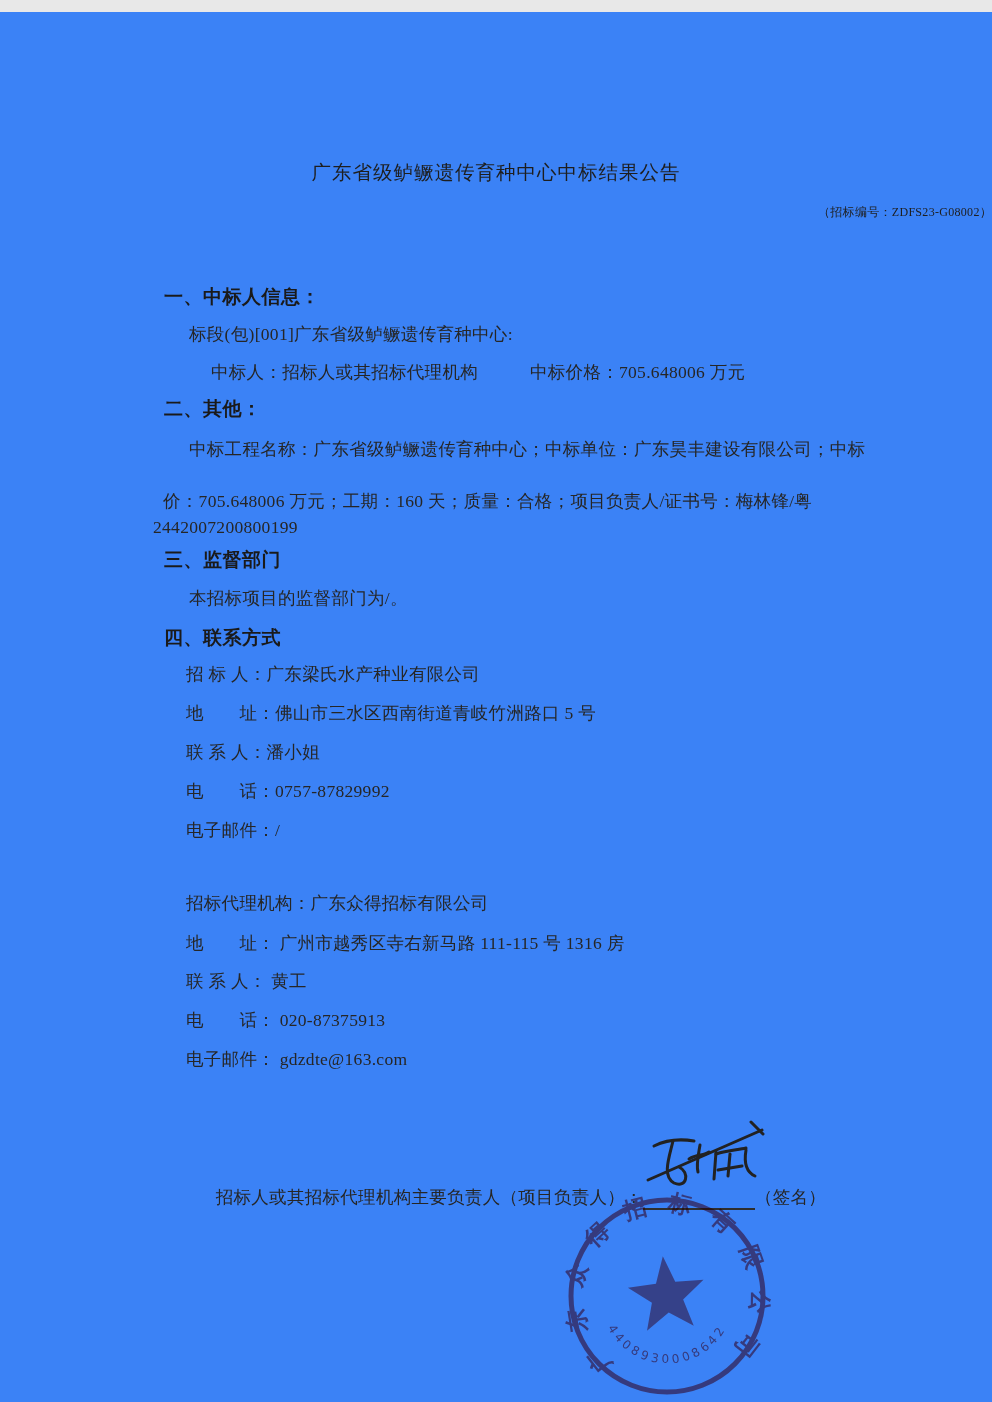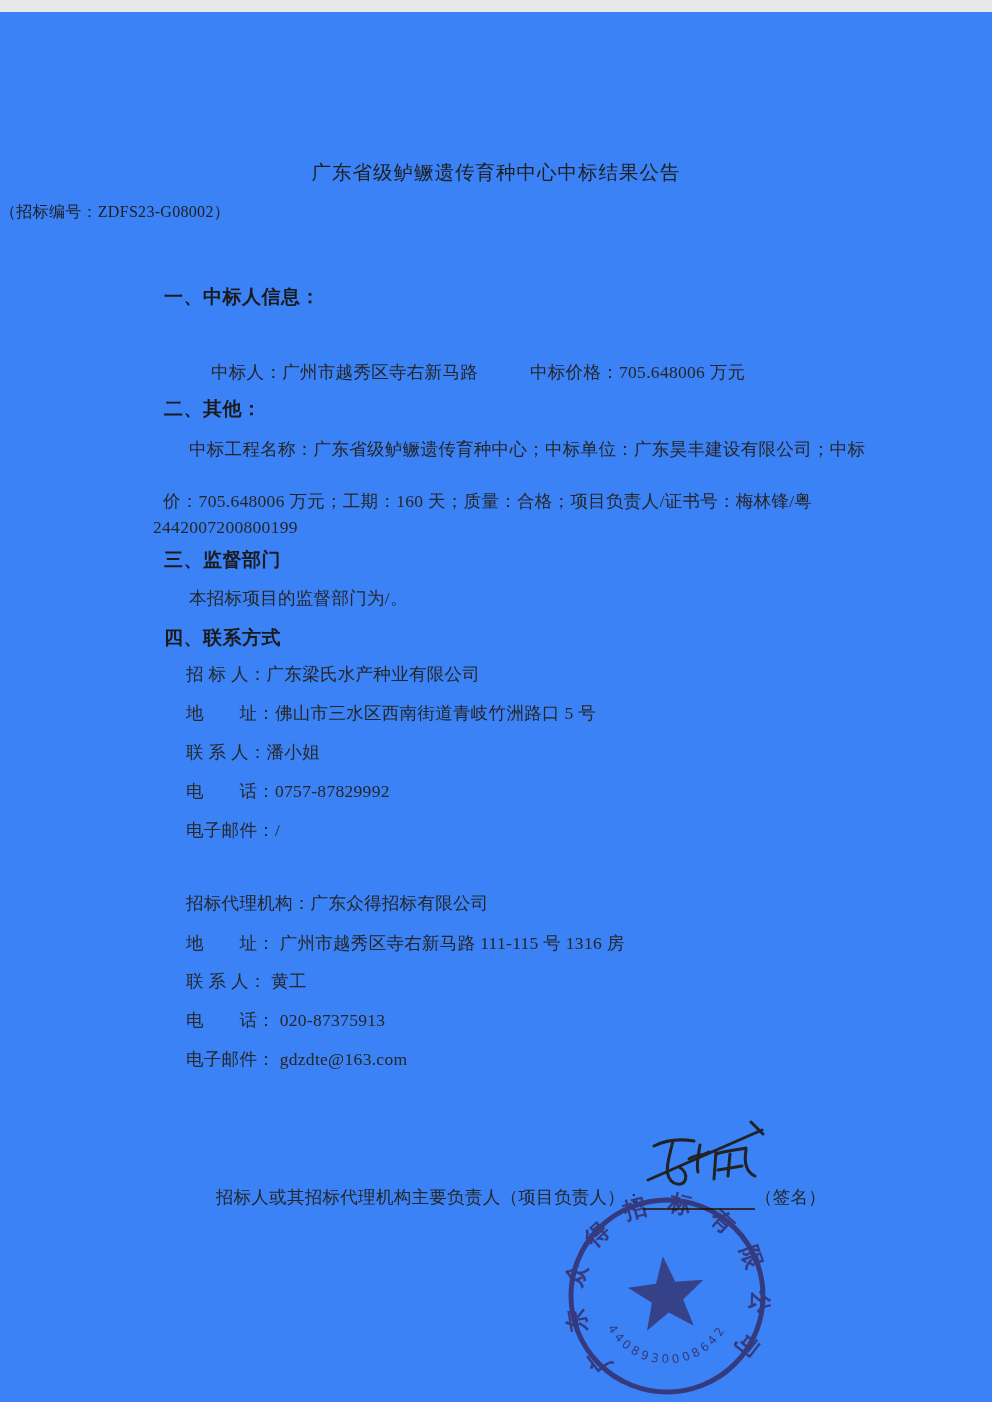--- a/index.html
+++ b/index.html
@@ -7,21 +7,21 @@
     position:relative;
     width:992px;height:1402px;
     margin:12px auto;
     background:#3b82f6;
     font-family:"Liberation Serif","DejaVu Serif",serif;
     color:#262626;
     overflow:hidden;
   }
   .abs{position:absolute;line-height:26px;font-size:17.5px;letter-spacing:0.3px;white-space:pre;}
   .title{width:100%;text-align:center;font-size:19.5px;letter-spacing:1px;color:#1e1e1e;}
-  .subtitle{width:100%;text-align:left;font-size:16px;color:#1e1e1e;}
+  .subtitle{width:100%;text-align:right;font-size:12px;color:#1e1e1e;}
   .heading{font-size:19px;font-weight:700;color:#1a1a1a;letter-spacing:0.5px;}
   .row{display:flex;align-items:center;}
   .gap{display:inline-block;width:52px;}
   .lbl{white-space:pre;}
   .val{white-space:pre;}
   .uline{
     display:inline-block;
     border-bottom:2px solid #2e2e2e;
     transform:translateY(7px);
     height:18px;
@@ -33,22 +33,23 @@
 </style>
 </head>
 <body>
 
 <div class="page">
 
   <div class="abs title" style="top:148px;left:0;">广东省级鲈鳜遗传育种中心中标结果公告</div>
   <div class="abs subtitle" style="top:187px;left:0;">（招标编号：ZDFS23-G08002）</div>
 
   <div class="abs heading" style="top:272px;left:164px;">一、中标人信息：</div>
+  <div class="abs" style="top:309px;left:189px;">标段(包)[001]广东省级鲈鳜遗传育种中心:</div>
   <div class="abs row" style="top:347px;left:211px;">
-    <span>中标人：</span><span>广州市越秀区寺右新马路</span>
+    <span>中标人：</span><span>招标人或其招标代理机构</span>
     <span class="gap"></span>
     <span>中标价格：</span><span>705.648006 万元</span>
   </div>
 
   <div class="abs heading" style="top:384px;left:164px;">二、其他：</div>
   <div class="abs" style="top:424px;left:189px;">中标工程名称：广东省级鲈鳜遗传育种中心；中标单位：广东昊丰建设有限公司；中标</div>
   <div class="abs" style="top:476px;left:163px;">价：705.648006 万元；工期：160 天；质量：合格；项目负责人/证书号：梅林锋/粤</div>
   <div class="abs" style="top:502px;left:153px;">2442007200800199</div>
 
   <div class="abs heading" style="top:535px;left:164px;">三、监督部门</div>

